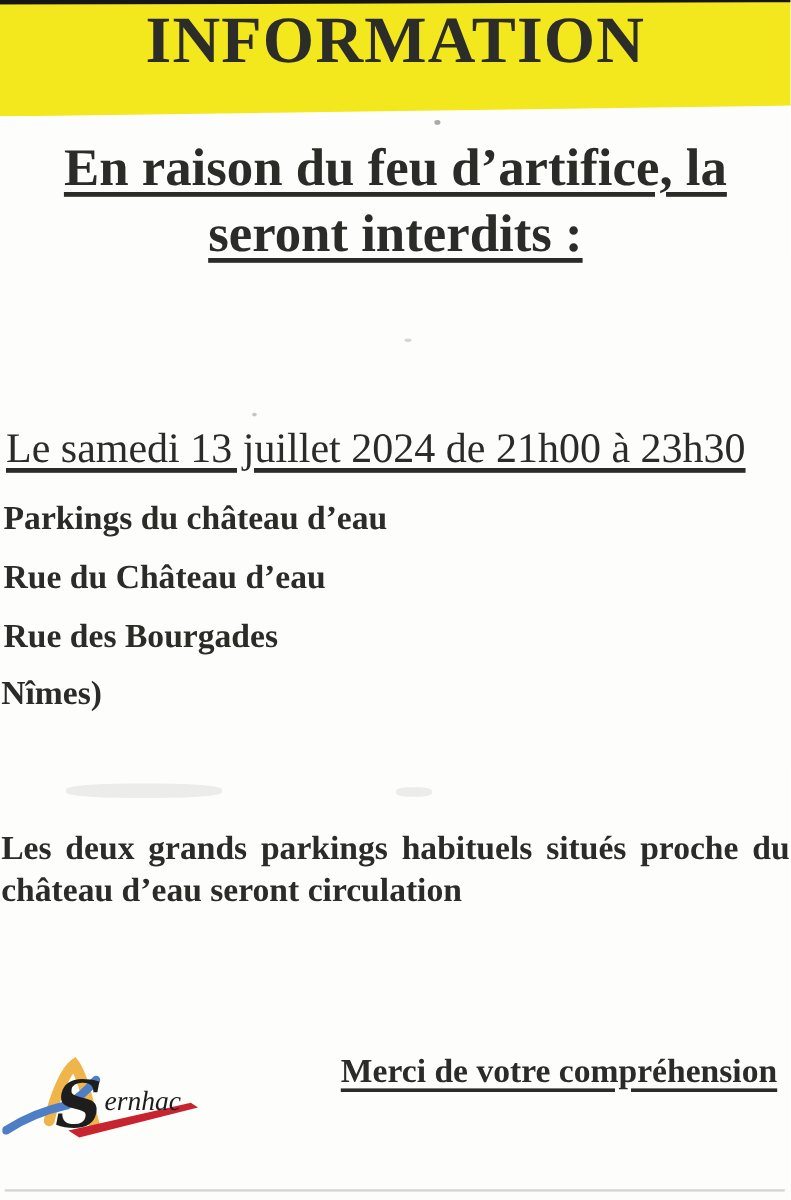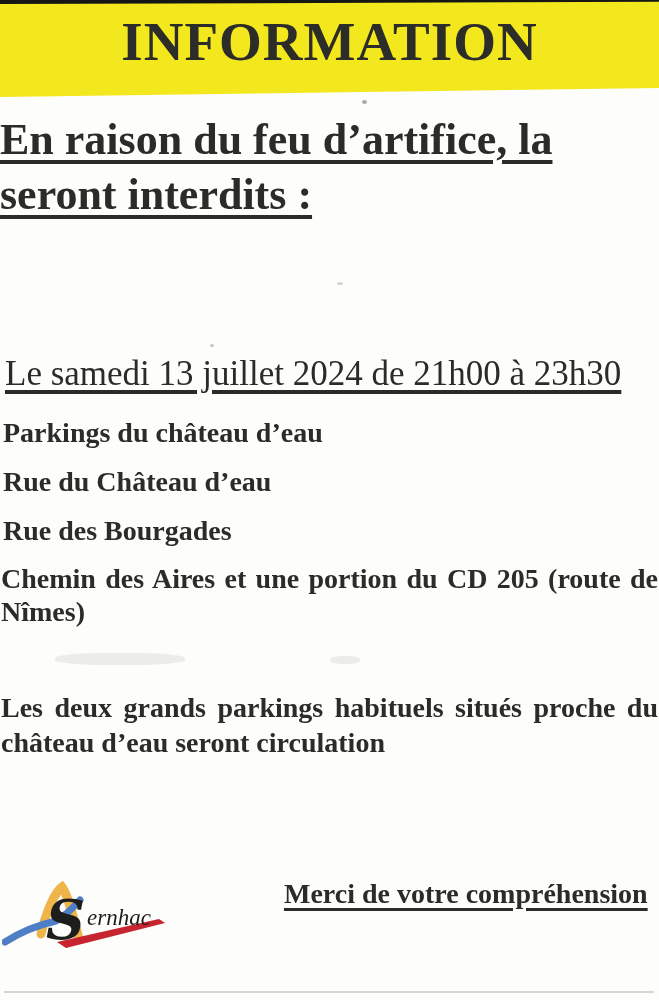--- a/index.html
+++ b/index.html
@@ -27,34 +27,34 @@
 
   
   .banner {
     position: absolute; top: 0; left: 0;
     width: 100%; height: 97px;
     background: #f3e71d;
     clip-path: polygon(0 3px, 100% 0, 100% 88px, 0 97px);
     z-index: 2;
   }
   .banner-title {
-    padding-top: 14px;
+    padding-top: 6px;
     text-align: center;
     font-size: 55px;
     font-weight: bold;
     letter-spacing: 1px;
     color: #2c2c29;
     line-height: 56px;
   }
 
   
   .heading {
     position: absolute; top: 112px; left: 0;
     width: 100%;
-    text-align: left;
+    text-align: center;
     font-size: 44px;
     font-weight: bold;
     line-height: 55px;
   }
   .heading .hl {
     text-decoration: underline;
     text-decoration-thickness: 4px;
     text-underline-offset: 6px;
   }
 
@@ -166,21 +166,20 @@
 
   <div class="date-line">
     <span>Le samedi 13 juillet 2024 de 21h00 à 23h30</span>
   </div>
 
   <div class="loc loc-0">Parkings du château d’eau</div>
   <div class="loc loc-1">Rue du Château d’eau</div>
   <div class="loc loc-2">Rue des Bourgades</div>
 
   <div class="para para-1">
-    <div class="line-justified">Chemin des Aires et une portion du CD 205 (route de</div>
     <div>Nîmes)</div>
   </div>
 
   <div class="para para-2">
     <div class="line-justified">Les deux grands parkings habituels situés proche du</div>
     <div>château d’eau seront circulation</div>
   </div>
 
   <svg class="logo" viewBox="0 0 180 90" xmlns="http://www.w3.org/2000/svg">
     <path d="M39,70 C44,48 53,28 60,23 C66,31 71,52 77,75" fill="none" stroke-linecap="round" stroke-width="9" stroke="#efb54b"></path>

